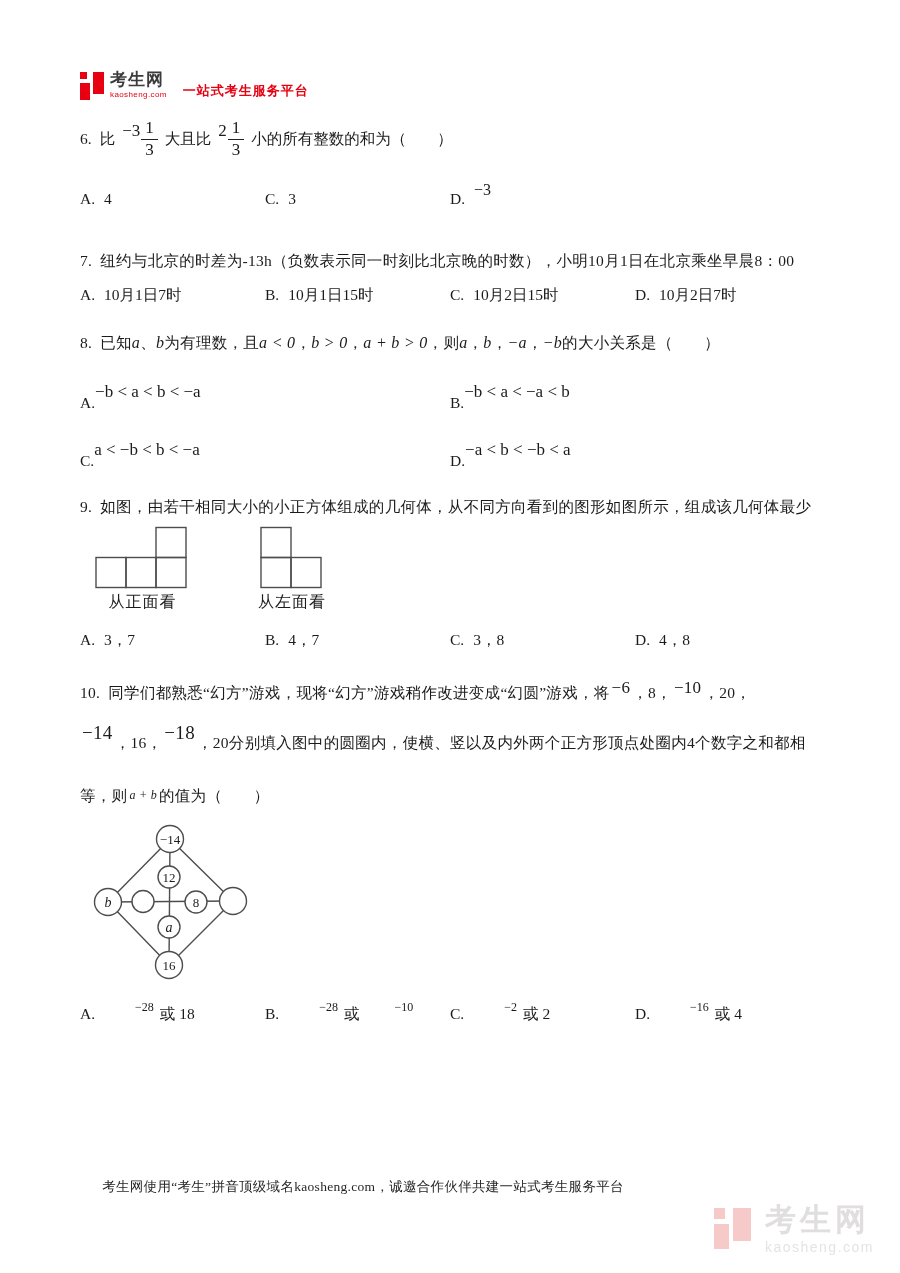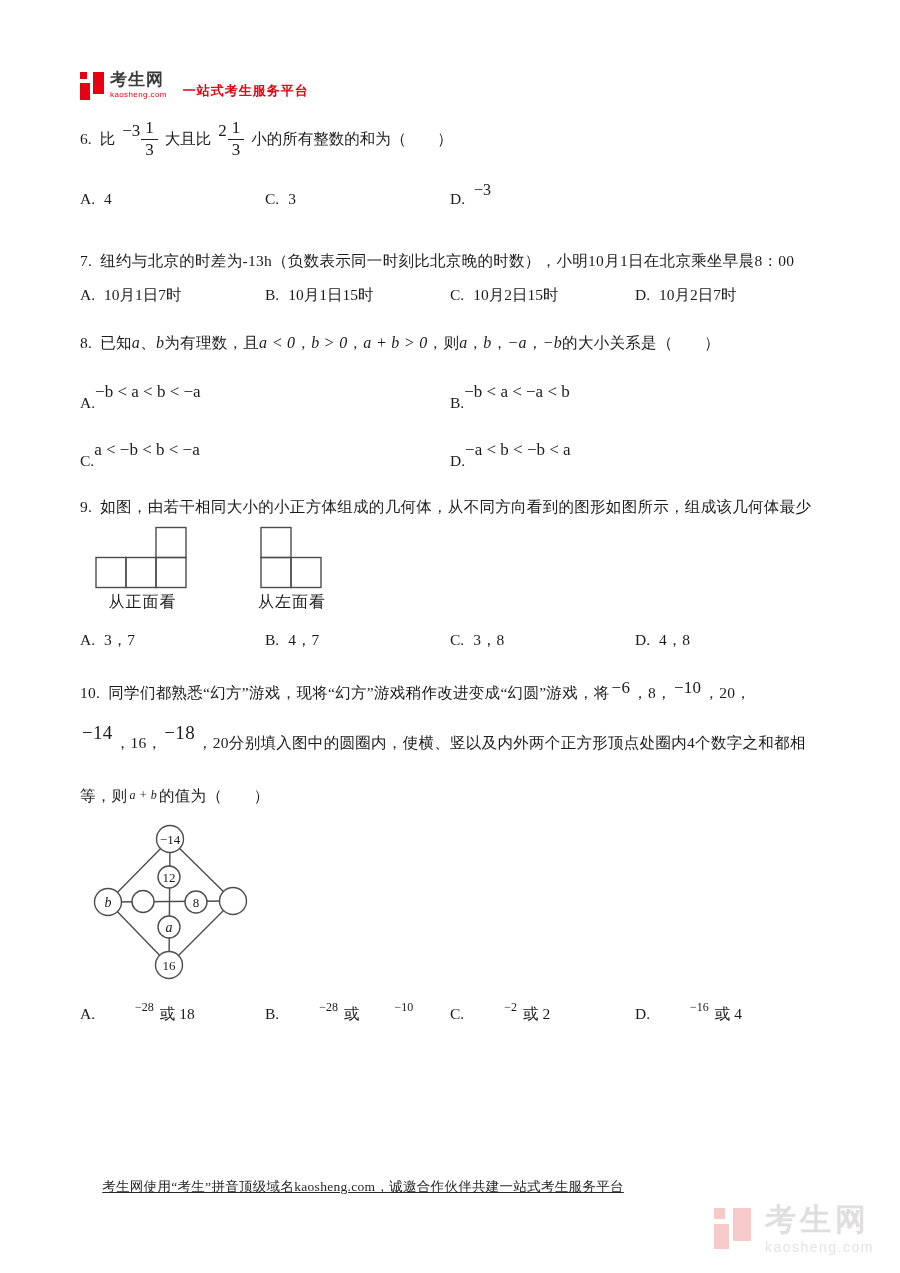--- a/index.html
+++ b/index.html
@@ -69,21 +69,21 @@
   .mr1 { font-size:17px; position:relative; top:-5px; margin:0 2px; font-family:"Liberation Serif",serif; }
   .mr2 { font-size:19px; position:relative; top:-9px; margin:0 2px; font-family:"Liberation Serif",serif; }
   .imath { font-style:italic; font-size:12px; position:relative; top:-2px; margin:0 2px; }
   .q10fig { margin-left:5px; margin-top:12px; }
   .q10opts { margin-top:12px; height:36px; }
   .v1 { position:relative; top:-8px; font-size:12px; margin-right:4px;margin-left:31px; }
   .sep { margin:0 4px 0 2px; }
 
   
   .footer { position:absolute; left:0; top:1178px; width:726px; text-align:center;
-            font-size:13.5px; color:#262626; letter-spacing:0.3px;text-decoration:underline; }
+            font-size:13.5px; color:#262626; letter-spacing:0.3px; }
   .wm { position:absolute; top:1204px; right:26px; display:flex; align-items:flex-start; }
   .wicon { position:relative; width:38px; height:48px; margin-right:13px; margin-top:4px; }
   .wicon span { position:absolute; background:#f7caca; }
   .wb1 { left:0; top:0; width:11px; height:11px; }
   .wb2 { left:0; top:16px; width:15px; height:25px; }
   .wb3 { left:19px; top:0; width:18px; height:33px; }
   .wtext { font-family:"Liberation Sans","DejaVu Sans",sans-serif; }
   .wname { font-size:31px; font-weight:bold; color:#e0dede; letter-spacing:4px; line-height:1.05; }
   .wdomain { font-size:14px; color:#e5e3e3; letter-spacing:1.5px; margin-top:2px; }
 

